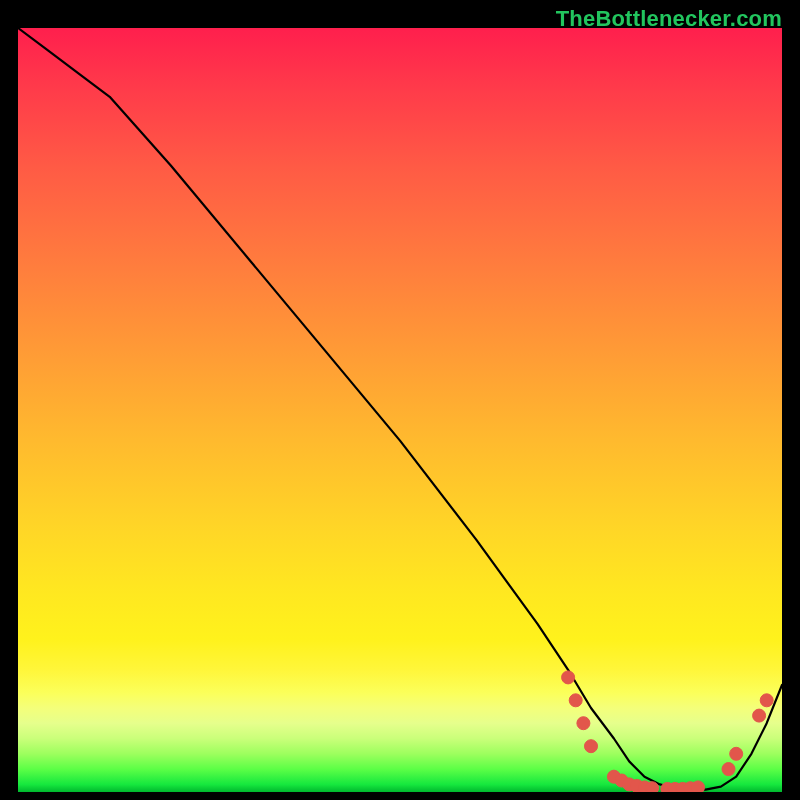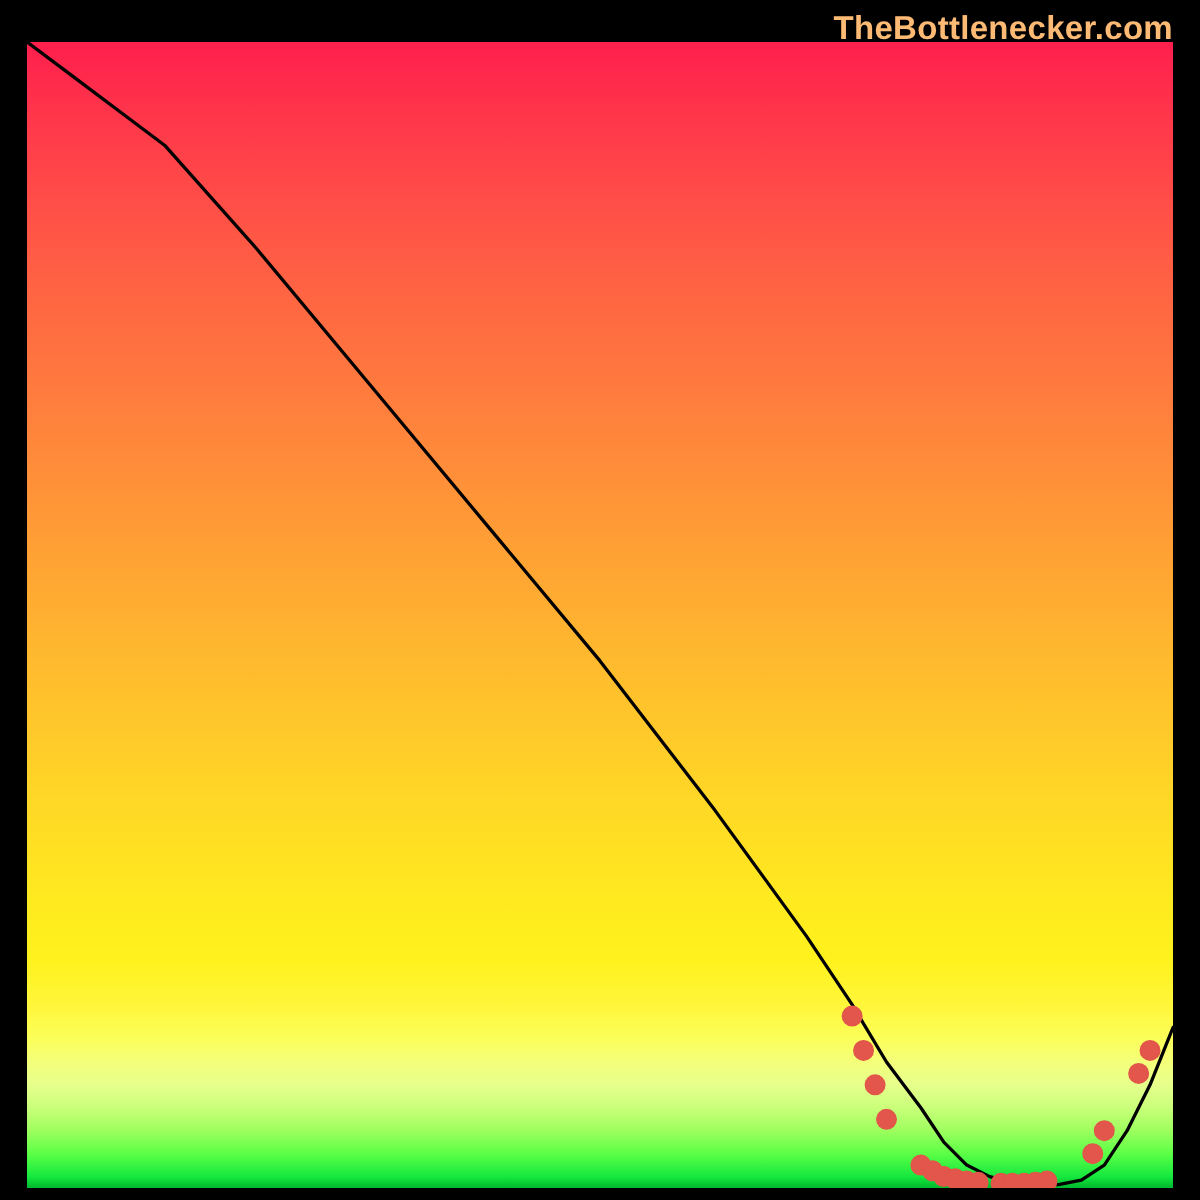--- a/index.html
+++ b/index.html
@@ -14,21 +14,21 @@
   .stage {
     position: relative;
     width: 800px;
     height: 800px;
     background: #000;
   }
   .watermark {
     position: absolute;
     top: 6px;
     right: 18px;
-    color: #fdba74;
+    color: #22c55e;
     font-size: 22px;
     font-weight: 600;
     letter-spacing: 0.2px;
     user-select: none;
   }
   .plot {
     position: absolute;
     left: 18px;
     top: 28px;
     width: 764px;

